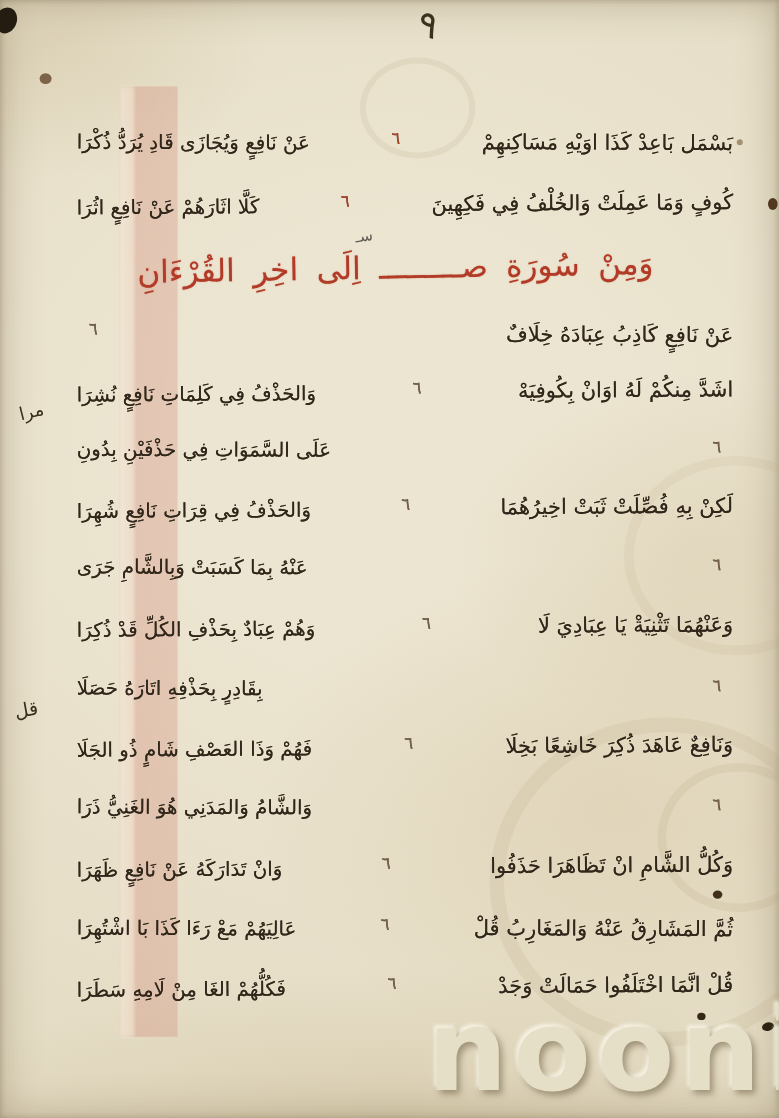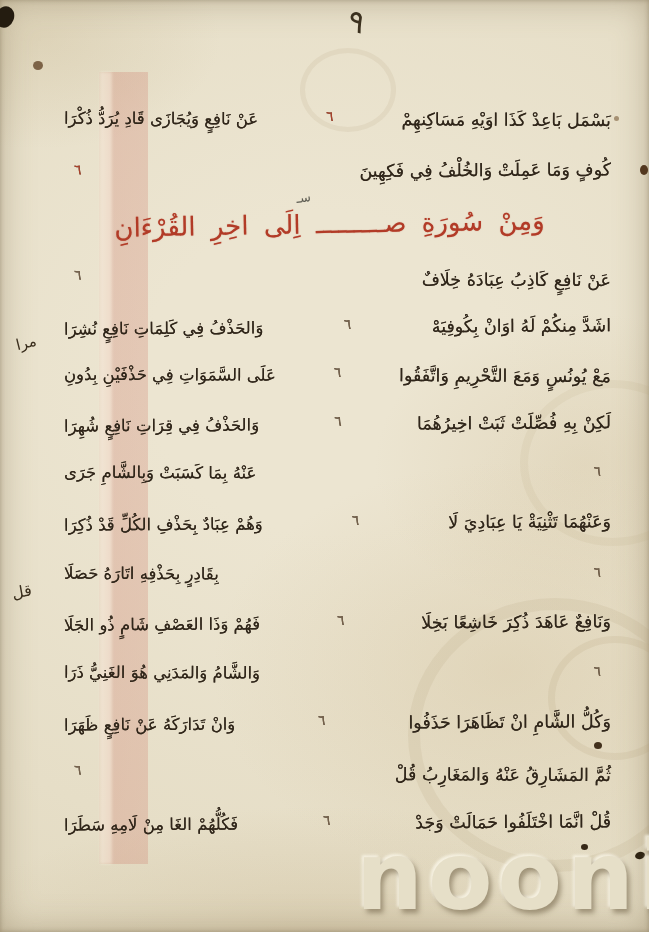--- a/index.html
+++ b/index.html
@@ -108,36 +108,36 @@
   <div class="pagenum">٩</div>
 
   <div class="line" style="top:96px">
     <span class="hemi right">بَسْمَل بَاعِدْ كَذَا اوَيْهِ مَسَاكِنهِمْ</span>
     <span class="sep red">٦</span>
     <span class="hemi left">عَنْ نَافِعٍ وَيُجَازَى قَادِ يُرَدُّ ذُكْرَا</span>
   </div>
   <div class="line" style="top:148px">
     <span class="hemi right">كُوفٍ وَمَا عَمِلَتْ وَالخُلْفُ فِي فَكِهِينَ</span>
     <span class="sep red">٦</span>
+    <span class="hemi left">كَلَّا اثَارَهُمْ عَنْ نَافِعٍ اثُرَا</span>
   </div>
 
   <span class="heading-annotation">سـ</span>
   <div class="heading">وَمِنْ سُورَةِ صـــــــــ اِلَى اخِرِ القُرْءَانِ</div>
 
   <div class="line" style="top:256px">
     <span class="hemi right">عَنْ نَافِعٍ كَاذِبُ عِبَادَهُ خِلَافٌ</span>
     <span class="sep">٦</span>
   </div>
   <div class="line" style="top:304px">
     <span class="hemi right">اشَدَّ مِنكُمْ لَهُ اوَانْ بِكُوفِيَهْ</span>
     <span class="sep">٦</span>
     <span class="hemi left">وَالحَذْفُ فِي كَلِمَاتِ نَافِعٍ نُشِرَا</span>
   </div>
   <div class="line" style="top:352px">
-    <span class="hemi right">مَعْ يُونُسٍ وَمَعَ التَّحْرِيمِ وَاتَّفَقُوا</span>
     <span class="sep">٦</span>
     <span class="hemi left">عَلَى السَّمَوَاتِ فِي حَذْفَيْنِ بِدُونِ</span>
   </div>
   <div class="line" style="top:401px">
     <span class="hemi right">لَكِنْ بِهِ فُصِّلَتْ ثَبَتْ اخِيرُهُمَا</span>
     <span class="sep">٦</span>
     <span class="hemi left">وَالحَذْفُ فِي قِرَاتِ نَافِعٍ شُهِرَا</span>
   </div>
   <div class="line" style="top:450px">
     <span class="sep">٦</span>
@@ -162,20 +162,21 @@
     <span class="hemi left">وَالشَّامُ وَالمَدَنِي هُوَ الغَنِيُّ ذَرَا</span>
   </div>
   <div class="line" style="top:700px">
     <span class="hemi right">وَكُلُّ الشَّامِ انْ تَظَاهَرَا حَذَفُوا</span>
     <span class="sep">٦</span>
     <span class="hemi left">وَانْ تَدَارَكَهُ عَنْ نَافِعٍ ظَهَرَا</span>
   </div>
   <div class="line" style="top:751px">
     <span class="hemi right">ثُمَّ المَشَارِقُ عَنْهُ وَالمَغَارِبُ قُلْ</span>
     <span class="sep">٦</span>
+    <span class="hemi left">عَالِيَهُمْ مَعْ رَءَا كَذَا بَا اشْتُهِرَا</span>
   </div>
   <div class="line" style="top:800px">
     <span class="hemi right">قُلْ انَّمَا اخْتَلَفُوا حَمَالَتْ وَجَدْ</span>
     <span class="sep">٦</span>
     <span class="hemi left">فَكُلُّهُمْ الغَا مِنْ لَامِهِ سَطَرَا</span>
   </div>
 
   <div class="mnote mnote1">مرا</div>
   <div class="mnote mnote2">قل</div>
 

